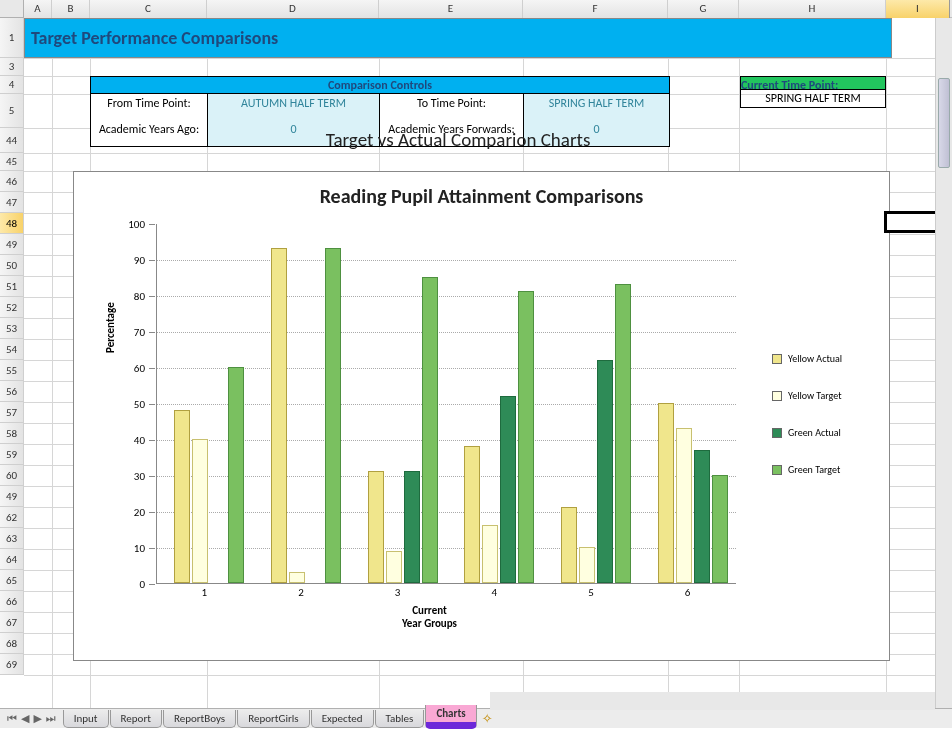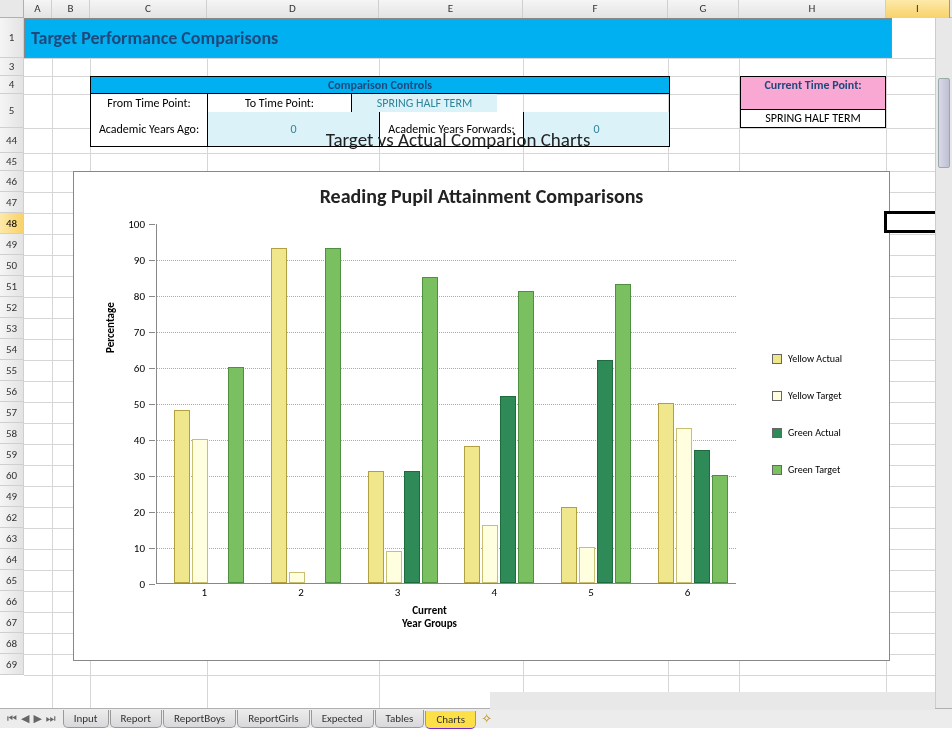--- a/index.html
+++ b/index.html
@@ -32,21 +32,21 @@
 .controls-row.last { border-bottom:1px solid #000; }
 .c-cell { border-right:1px solid #000; text-align:center; padding:0 4px; font-size:12px; display:flex; align-items:center; justify-content:center; }
 .c-cell:last-child { border-right:none; }
 .c-label { background:#fff; }
 .c-val { background:#daf2f8; color:#31859b; }
 .cw1 { width:117px; } .cw2 { width:172px; } .cw3 { width:144px; } .cw4 { width:145px; }
 .ch1 { height:18px; }
 .ch2 { height:34px; }
 
 .time-point { position:absolute; left:716px; top:58px; width:146px; }
-.tp-header { height:34px; background:#f9a8d4; border:1px solid #000; text-align:center; font-weight:bold; font-size:12px; color:#1f497d; line-height:16px; }
+.tp-header { height:14px; background:#22c55e; border:1px solid #000; font-weight:bold; font-size:12px; color:#1f497d; line-height:16px; }
 .tp-val { height:18px; border:1px solid #000; border-top:none; text-align:center; font-size:12px; line-height:16px; }
 
 .section-title { position:absolute; left:0; top:110px; width:868px; height:25px; text-align:center; font-size:19px; color:#222; }
 
 
 .chart-box { position:absolute; left:49px; top:153px; width:817px; height:490px; background:#fff; border:1px solid #888; }
 .chart-title { text-align:center; font-weight:bold; font-size:20px; padding:12px 0 6px 0; color:#222; }
 .chart-body { position:relative; margin:4px 10px 8px 10px; height:414px; }
 .plot { position:absolute; left:72px; top:6px; width:580px; height:360px; border-left:1px solid #888; border-bottom:1px solid #888; }
 .y-tick { position:absolute; left:-8px; width:6px; border-top:1px solid #888; }
@@ -66,21 +66,21 @@
 
 
 .sel-cell { position:absolute; border:3px solid #000; background:#fff; pointer-events:none; }
 
 
 .tabbar { position:absolute; left:0; bottom:18px; height:20px; width:100%; display:flex; align-items:center; background:#ececec; border-top:1px solid #b0b0b0; font-size:11px; }
 .tab-nav { display:flex; padding:0 6px; gap:2px; }
 .tab-nav span { color:#666; padding:0 1px; cursor:default; }
 .tabs { display:flex; align-items:flex-end; height:100%; }
 .tab { padding:2px 10px; border:1px solid #999; border-top:none; border-radius:0 0 5px 5px; background:linear-gradient(#ececec,#d8d8dc); margin-right:1px; color:#333; cursor:default; }
-.tab.active { background:#fde047; font-weight:normal; border-bottom:1px solid #6d28d9; position:relative; top:1px; }
+.tab.active { background:#f9a8d4; font-weight:bold; border-bottom:7px solid #6d28d9; position:relative; top:1px; }
 .new-tab { margin-left:4px; color:#c28a00; font-size:13px; }
 
 .statusbar { position:absolute; left:0; bottom:0; height:18px; width:100%; background:linear-gradient(#dfe7f2,#c8d6e8); border-top:1px solid #a0b0c4; display:flex; align-items:center; font-size:11px; padding:0 8px; color:#334; }
 .status-ready { margin-right:10px; }
 .status-icon { width:14px; height:12px; background:#f7c36b; border:1px solid #b07d20; margin-left:4px; }
 
 
 .vscroll { position:absolute; right:0; top:18px; bottom:36px; width:17px; background:#e8e8e8; border-left:1px solid #ccc; }
 .vthumb { position:absolute; left:2px; right:2px; top:60px; height:90px; background:linear-gradient(to right,#d8d8e8,#c0c0d4); border:1px solid #9aa; border-radius:2px; }
 .hscroll-area { position:absolute; left:490px; right:17px; bottom:18px; height:18px; background:#e8e8e8; }
@@ -180,20 +180,21 @@
       </div>
 
     <div class="title-banner">
       <span>Target Performance Comparisons</span>
     </div>
 
     <div class="controls">
       <div class="controls-header">Comparison Controls</div>
       <div class="controls-row">
         <div class="c-cell c-label cw1 ch1">From Time Point:</div>
+        <div class="c-cell c-val cw2 ch1">AUTUMN HALF TERM</div>
         <div class="c-cell c-label cw3 ch1">To Time Point:</div>
         <div class="c-cell c-val cw4 ch1">SPRING HALF TERM</div>
       </div>
       <div class="controls-row last">
         <div class="c-cell c-label cw1 ch2">Academic Years Ago:</div>
         <div class="c-cell c-val cw2 ch2">0</div>
         <div class="c-cell c-label cw3 ch2" style="white-space:normal;">Academic Years Forwards:</div>
         <div class="c-cell c-val cw4 ch2">0</div>
       </div>
     </div>

